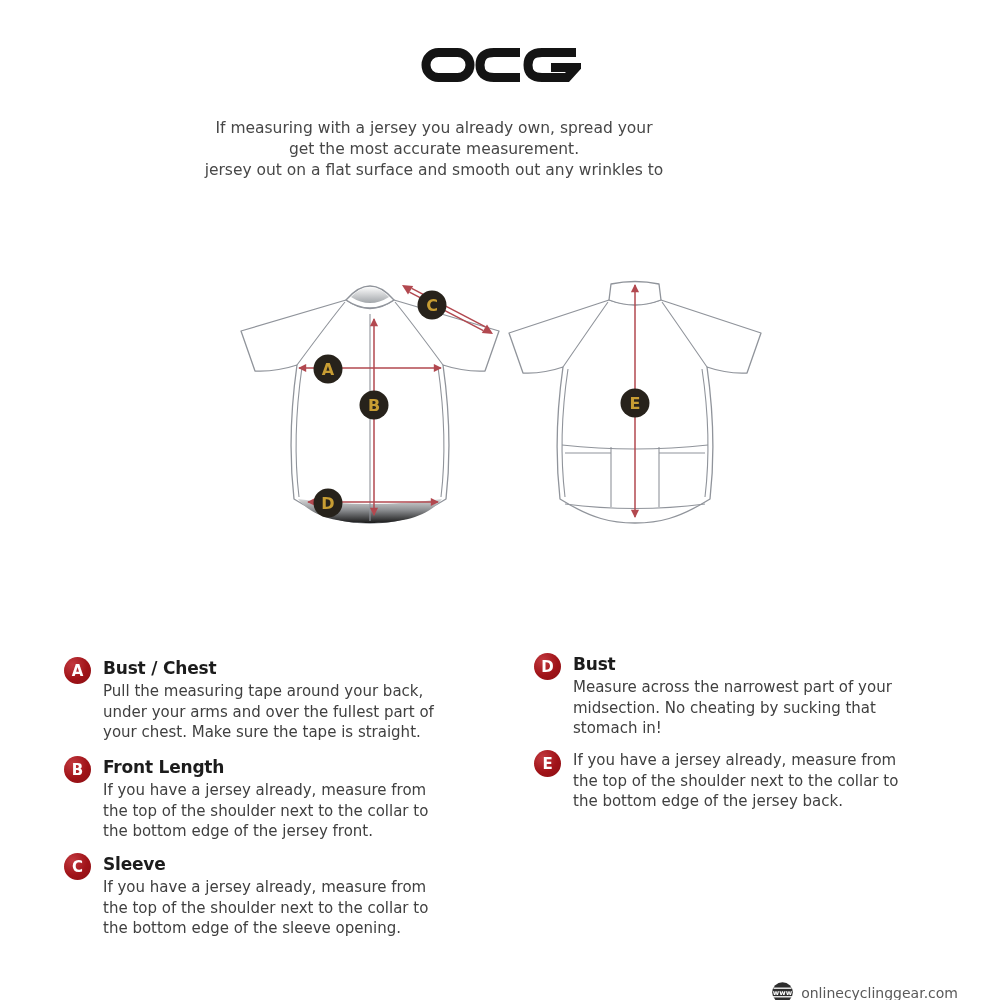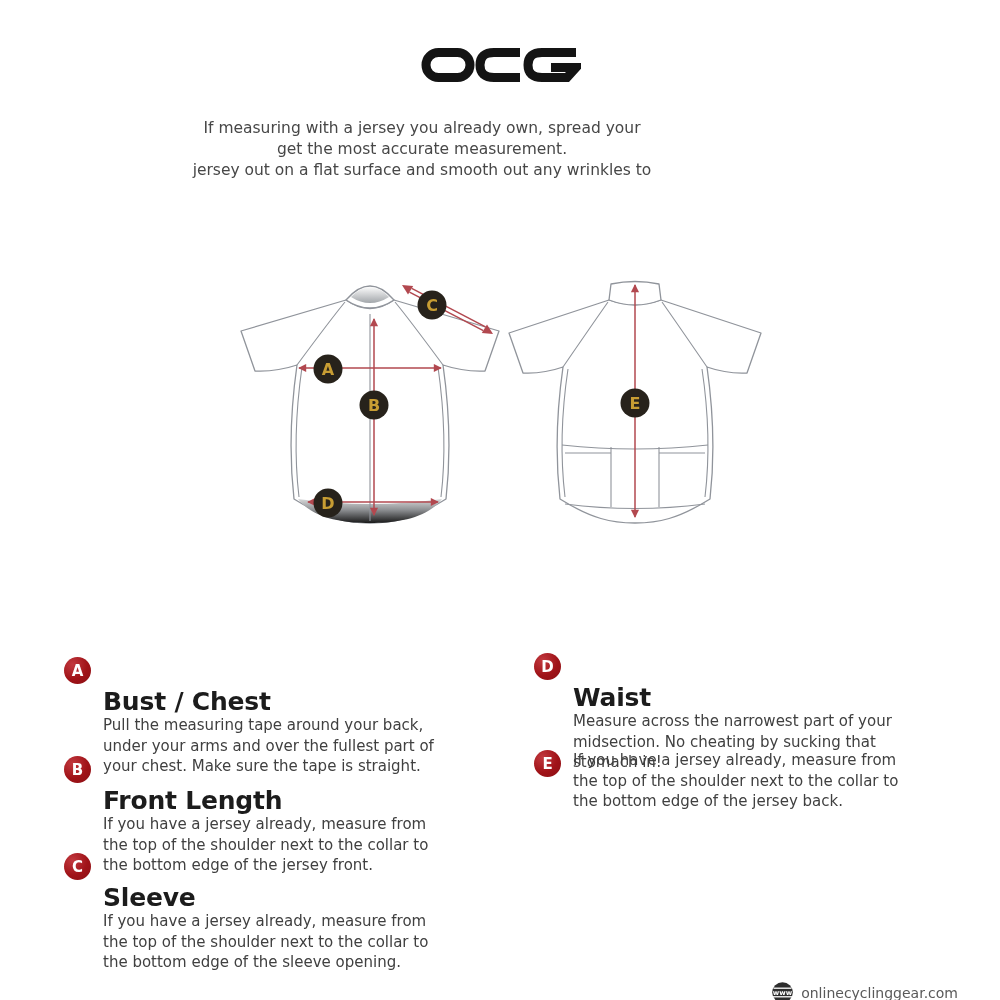--- a/index.html
+++ b/index.html
@@ -12,39 +12,39 @@
     --text_body:#404040;
     --footer_gray:#595959;
   }
   *{margin:0;padding:0;box-sizing:border-box;}
   html,body{background:#ffffff;}
   body{font-family:"DejaVu Sans","Liberation Sans",sans-serif;}
   .page{position:relative;width:1000px;height:1000px;background:#ffffff;overflow:hidden;}
 
   .logo{position:absolute;left:419px;top:47px;}
 
-  .intro{position:absolute;left:0;top:118px;width:844px;text-align:center;
+  .intro{position:absolute;left:12px;top:118px;width:844px;text-align:center;
          font-size:15.5px;line-height:21px;color:#474747;}
 
   .jersey{position:absolute;top:257px;width:268px;height:282px;}
   .jersey.front{left:236px;}
   .jersey.back{left:505px;}
   .outline{fill:#ffffff;stroke:var(--outline_gray);stroke-width:1.3;stroke-linejoin:round;}
   .seam{fill:none;stroke:var(--outline_gray);stroke-width:1.1;}
   .arrow{stroke:var(--arrow_red);stroke-width:1.5;fill:none;}
   .arrowhead{fill:var(--arrow_red);stroke:none;}
   .marker-circle{fill:var(--marker_bg);stroke:none;}
   .marker-letter{fill:var(--marker_gold);font-family:"DejaVu Sans","Liberation Sans",sans-serif;
                  font-size:16px;font-weight:700;text-anchor:middle;}
 
   .m-item{position:absolute;width:384px;padding-left:39px;}
   .m-item .badge{position:absolute;left:0;top:1px;width:27px;height:27px;border-radius:50%;
     background:radial-gradient(circle at 32% 28%, #c2393f 0%, #a01318 55%, #8a0f14 100%);
     color:#ffffff;font-size:15px;font-weight:700;display:flex;align-items:center;justify-content:center;}
-  .m-item h3{font-size:25px;font-weight:700;color:var(--text_dark);line-height:24px;letter-spacing:-0.2px;margin-top:34px;}
+  .m-item h3{font-size:17px;font-weight:700;color:var(--text_dark);line-height:24px;letter-spacing:-0.2px;}
   .m-item p{margin-top:1px;width:345px;font-size:15px;line-height:20.5px;color:var(--text_body);}
 
   .footer{position:absolute;top:947px;right:42px;display:flex;align-items:center;gap:7px;margin-top:34px;}
   .footer .site{font-size:14px;color:var(--footer_gray);}
 </style>
 </head>
 <body>
 
 <div class="page">
 
@@ -165,21 +165,21 @@
     <p>If you have a jersey already, measure from the top of the shoulder next to the collar to the bottom edge of the jersey front.</p>
   </div>
   <div class="m-item" style="left:64px;top:852px;">
     <span class="badge">C</span>
     <h3>Sleeve</h3>
     <p>If you have a jersey already, measure from the top of the shoulder next to the collar to the bottom edge of the sleeve opening.</p>
   </div>
 
   <div class="m-item" style="left:534px;top:652px;">
     <span class="badge">D</span>
-    <h3>Waist</h3>
+    <h3>Bust</h3>
     <p>Measure across the narrowest part of your midsection. No cheating by sucking that stomach in!</p>
   </div>
   <div class="m-item" style="left:534px;top:749px;">
     <span class="badge">E</span>
     <p>If you have a jersey already, measure from the top of the shoulder next to the collar to the bottom edge of the jersey back.</p>
   </div>
 
   <div class="footer">
     <svg width="23" height="23" viewBox="0 0 23 23">
       <circle cx="11.5" cy="11.5" r="10.3" fill="#2d2d2d"></circle>

